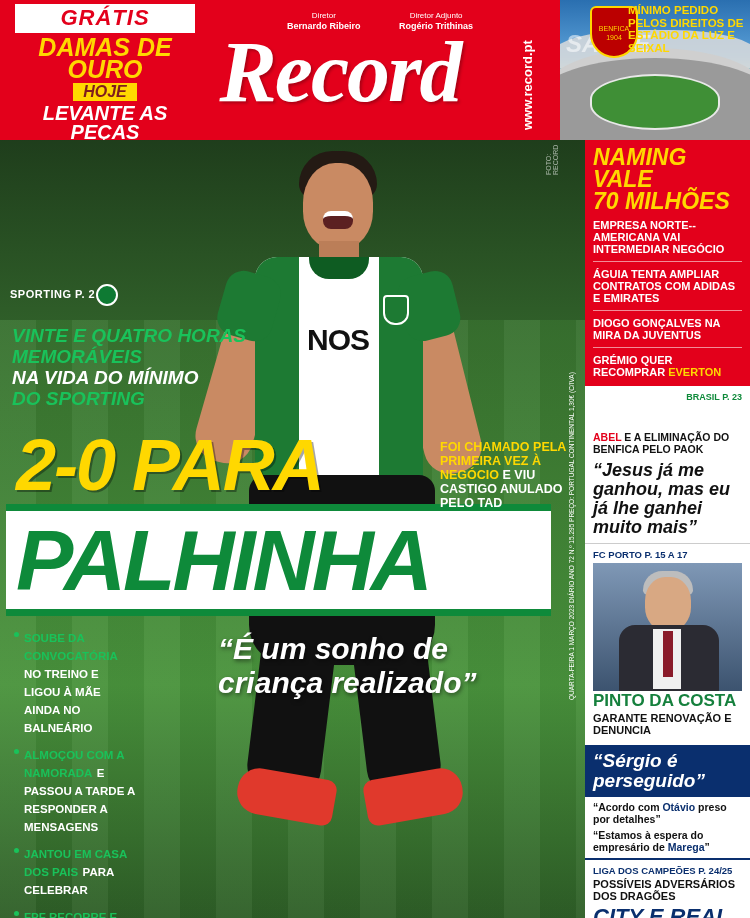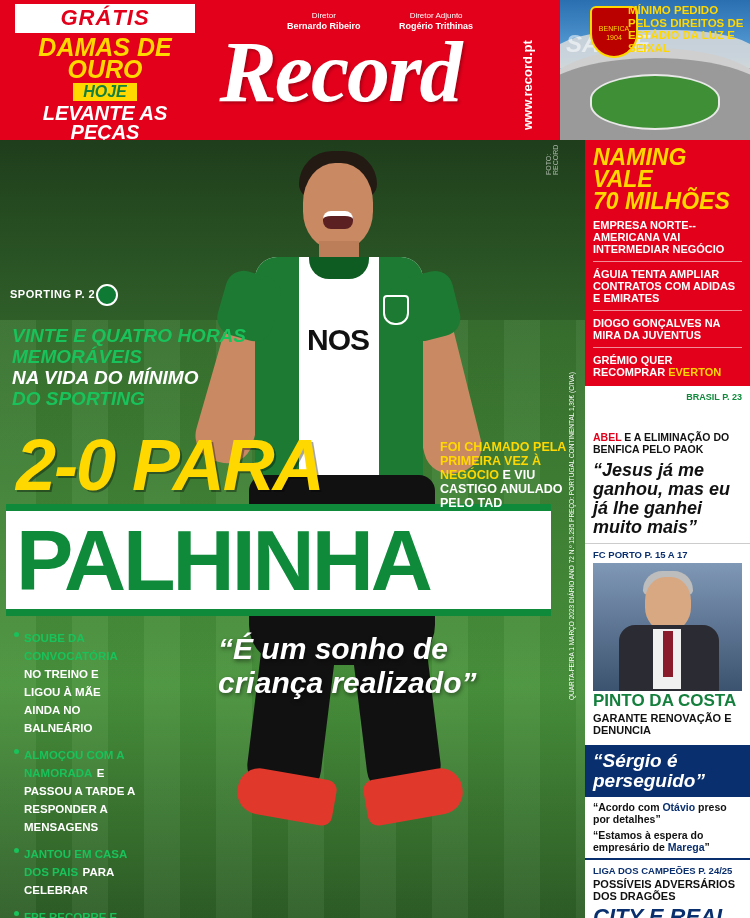--- a/index.html
+++ b/index.html
@@ -23,21 +23,21 @@
   .promo-gratis {
     background: #fff; color: #e3001b; font-weight: bold; font-size: 22px;
     letter-spacing: 1px; padding: 1px 0 2px 0; width: 180px; margin: 0 auto;
     font-style: italic;
   }
   .promo-damas {
     color: #ffd800; font-weight: bold; font-size: 25px; line-height: 22px;
     margin-top: 3px; font-style: italic;
   }
   .promo-hoje {
-    background: #ffd800; color: #15803d; font-weight: bold; font-size: 16px;
+    background: #ffd800; color: #7f1d1d; font-weight: bold; font-size: 16px;
     display: inline-block; padding: 0 10px; margin-top: 3px; font-style: italic;
   }
   .promo-levante {
     color: #fff; font-weight: bold; font-size: 20px; line-height: 19px;
     margin-top: 3px; font-style: italic;
   }
   .promo-amanha {
     color: #ffd800; font-size: 12px; font-weight: bold; margin-top: 4px;
     font-style: italic; line-height: 12px;
   }
@@ -199,21 +199,21 @@
     font-style: italic; letter-spacing: -2px;
     text-shadow: 2px 2px 0 rgba(0,0,0,.35);
   }
   .palhinha-band {
     position: absolute; left: 6px; top: 364px; width: 545px; height: 112px;
     background: #ffffff; border-top: 7px solid #0e8a3a; border-bottom: 7px solid #0e8a3a;
   }
   .palhinha-text {
     position: absolute; left: 16px; top: 368px; width: 540px;
     font-size: 86px; font-weight: bold; color: #0e8a3a; line-height: 104px;
-    letter-spacing: -3px;
+    font-style: italic; letter-spacing: -3px;
   }
 
   .foi-chamado {
     position: absolute; left: 440px; top: 300px; width: 140px;
     color: #ffd800; font-size: 12.5px; font-weight: bold; line-height: 14px;
   }
   .foi-chamado .wt { color: #fff; }
 
   .quote-sonho {
     position: absolute; left: 218px; top: 492px; width: 260px;

